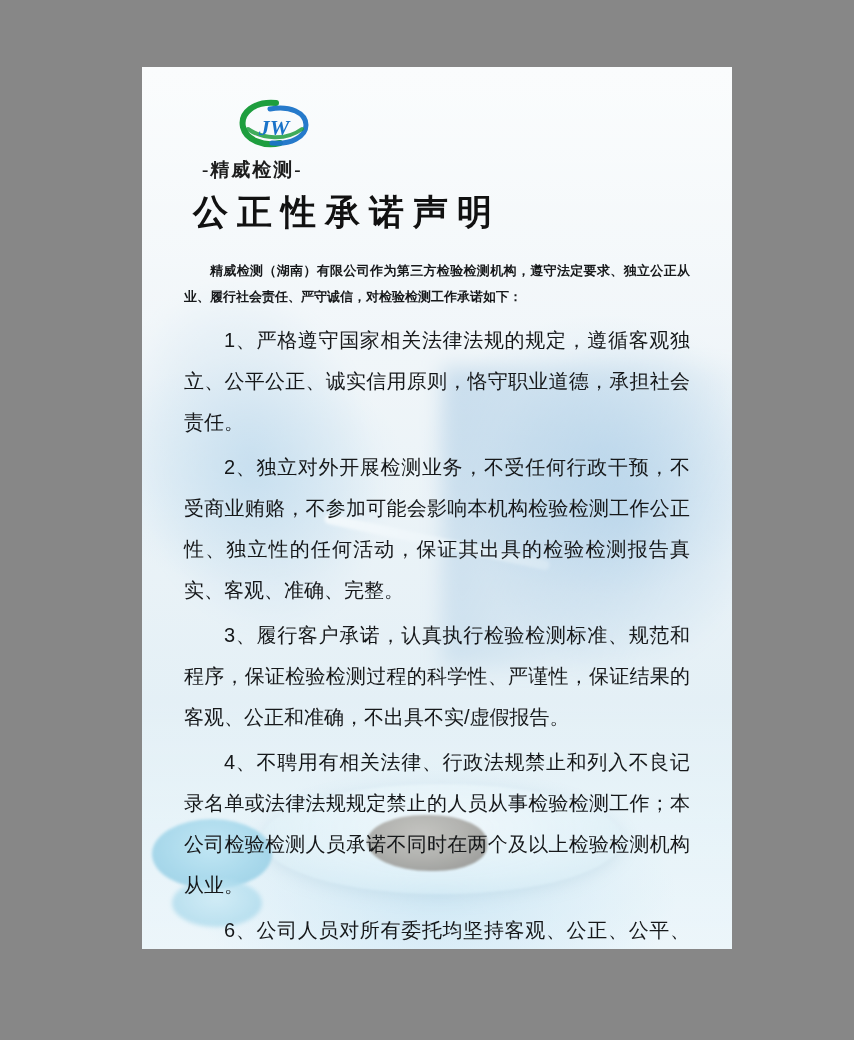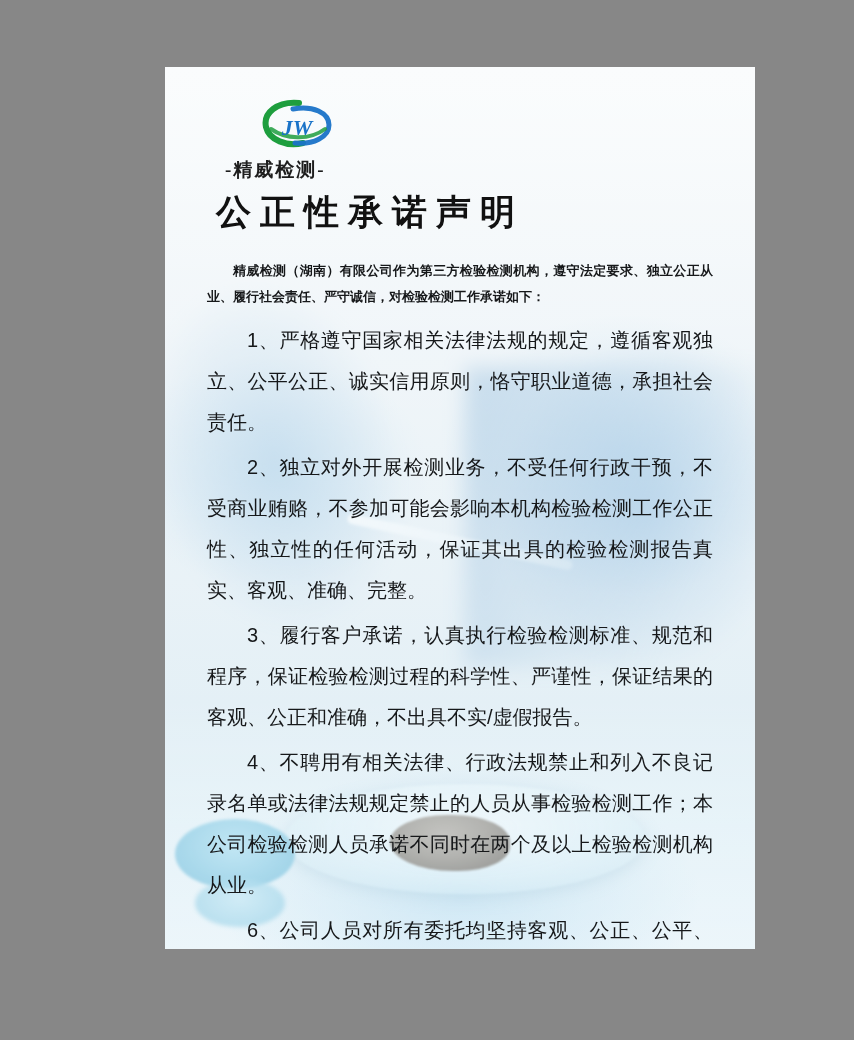--- a/index.html
+++ b/index.html
@@ -9,21 +9,21 @@
   body {
     width: 854px;
     height: 1040px;
     background: #878787;
     font-family: "Liberation Sans", sans-serif;
     overflow: hidden;
   }
 
   .poster {
     position: absolute;
-    left: 165px;
+    left: 142px;
     top: 67px;
     width: 590px;
     height: 882px;
     overflow: hidden;
     background: #eab308;
   }
 
   
   .bg {
     position: absolute;

